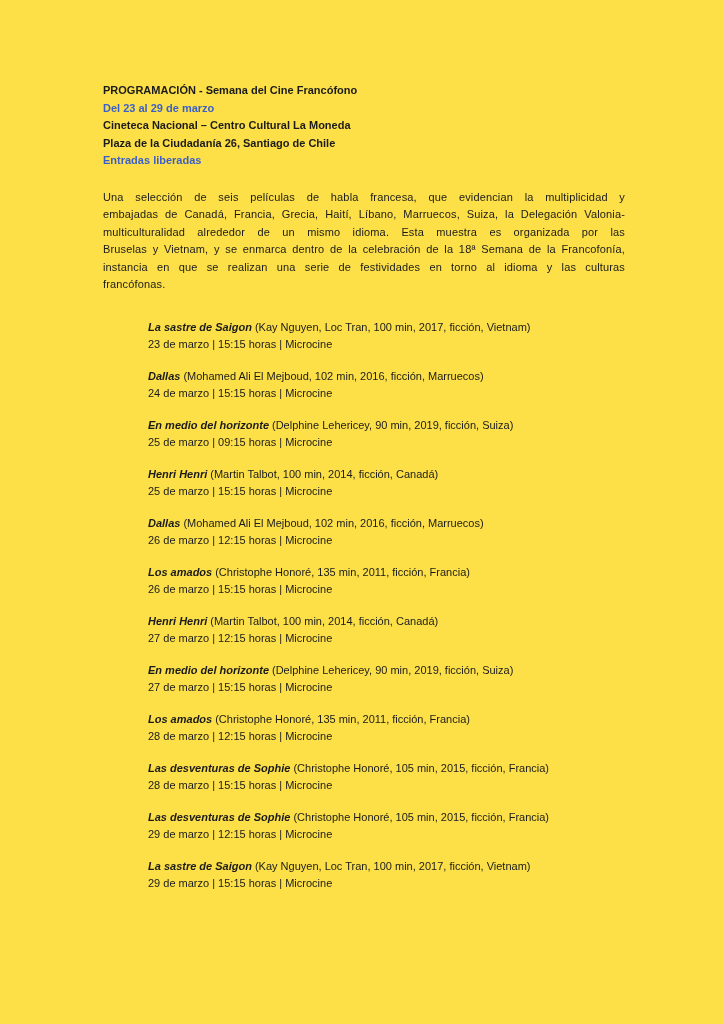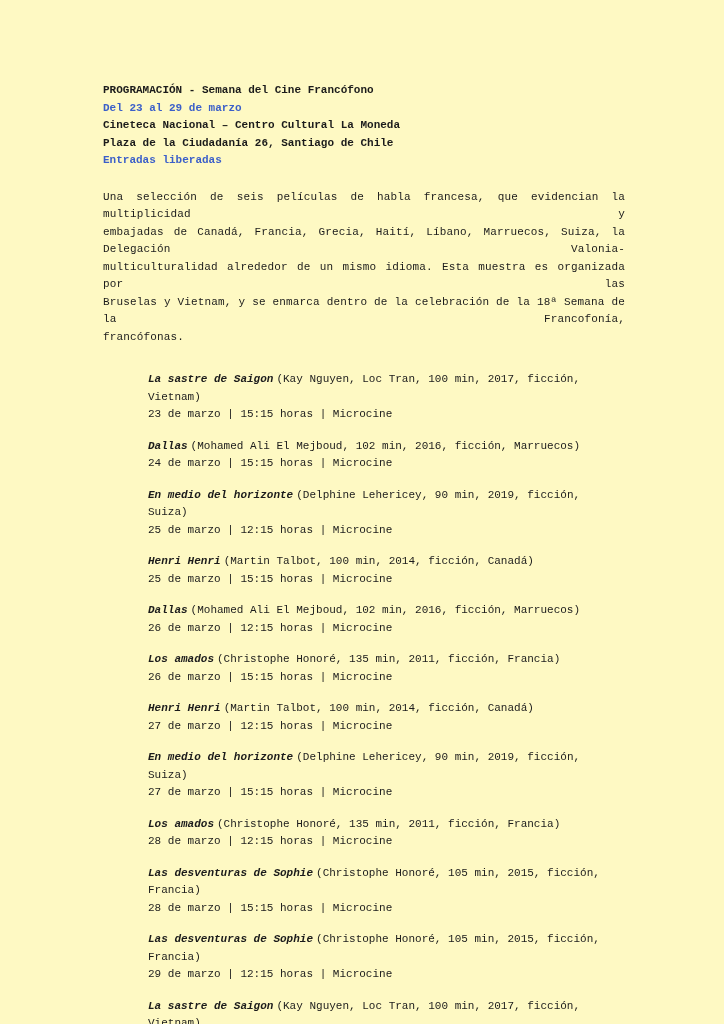--- a/index.html
+++ b/index.html
@@ -2,23 +2,23 @@
 <html style="--accent: #3b5fc9; --ink: #1b1b1b;"><head>
 <meta charset="utf-8">
 <style>
   :root { --accent: #3b5fc9; --ink: #1b1b1b; }
   * { box-sizing: border-box; }
   html, body { margin: 0; padding: 0; background: #ffffff; }
   .page {
     position: relative;
     width: 724px;
     height: 1024px;
-    background: #fef9c3;
+    background: #fde047;
     padding: 82px 99px 0 103px;
-    font-family: Liberation Mono, monospace;
+    font-family: Liberation Sans, sans-serif;
     font-size: 11px;
     line-height: 17.5px;
     color: var(--ink);
     overflow: hidden;
   }
   .hdr p { margin: 0; font-weight: bold; }
   .hdr .blue { color: var(--accent); }
   .intro {
     margin-top: 19px;
     margin-bottom: 25px;
@@ -52,37 +52,38 @@
     <p>Cineteca Nacional – Centro Cultural La Moneda</p>
     <p>Plaza de la Ciudadanía 26, Santiago de Chile</p>
     <p class="blue">Entradas liberadas</p>
   </header>
 
   <div class="intro">
     <div class="jline">Una selección de seis películas de habla francesa, que evidencian la multiplicidad y</div>
     <div class="jline">embajadas de Canadá, Francia, Grecia, Haití, Líbano, Marruecos, Suiza, la Delegación Valonia-</div>
     <div class="jline">multiculturalidad alrededor de un mismo idioma. Esta muestra es organizada por las</div>
     <div class="jline">Bruselas y Vietnam, y se enmarca dentro de la celebración de la 18ª Semana de la Francofonía,</div>
+    <div class="jline">instancia en que se realizan una serie de festividades en torno al idioma y las culturas</div>
     <div class="jline last">francófonas.</div>
   </div>
 
   <section class="screenings" id="screenings">
   <div class="entry">
     <p><span class="film-title">La sastre de Saigon</span><span class="film-details">(Kay Nguyen, Loc Tran, 100 min, 2017, ficción, Vietnam)</span></p>
     <p>23 de marzo | 15:15 horas | Microcine</p>
   </div>
 
   <div class="entry">
     <p><span class="film-title">Dallas</span><span class="film-details">(Mohamed Ali El Mejboud, 102 min, 2016, ficción, Marruecos)</span></p>
     <p>24 de marzo | 15:15 horas | Microcine</p>
   </div>
 
   <div class="entry">
     <p><span class="film-title">En medio del horizonte</span><span class="film-details">(Delphine Lehericey, 90 min, 2019, ficción, Suiza)</span></p>
-    <p>25 de marzo | 12:15 horas | Microcine</p>
+    <p>25 de marzo | 09:15 horas | Microcine</p>
   </div>
 
   <div class="entry">
     <p><span class="film-title">Henri Henri</span><span class="film-details">(Martin Talbot, 100 min, 2014, ficción, Canadá)</span></p>
     <p>25 de marzo | 15:15 horas | Microcine</p>
   </div>
 
   <div class="entry">
     <p><span class="film-title">Dallas</span><span class="film-details">(Mohamed Ali El Mejboud, 102 min, 2016, ficción, Marruecos)</span></p>
     <p>26 de marzo | 12:15 horas | Microcine</p>

